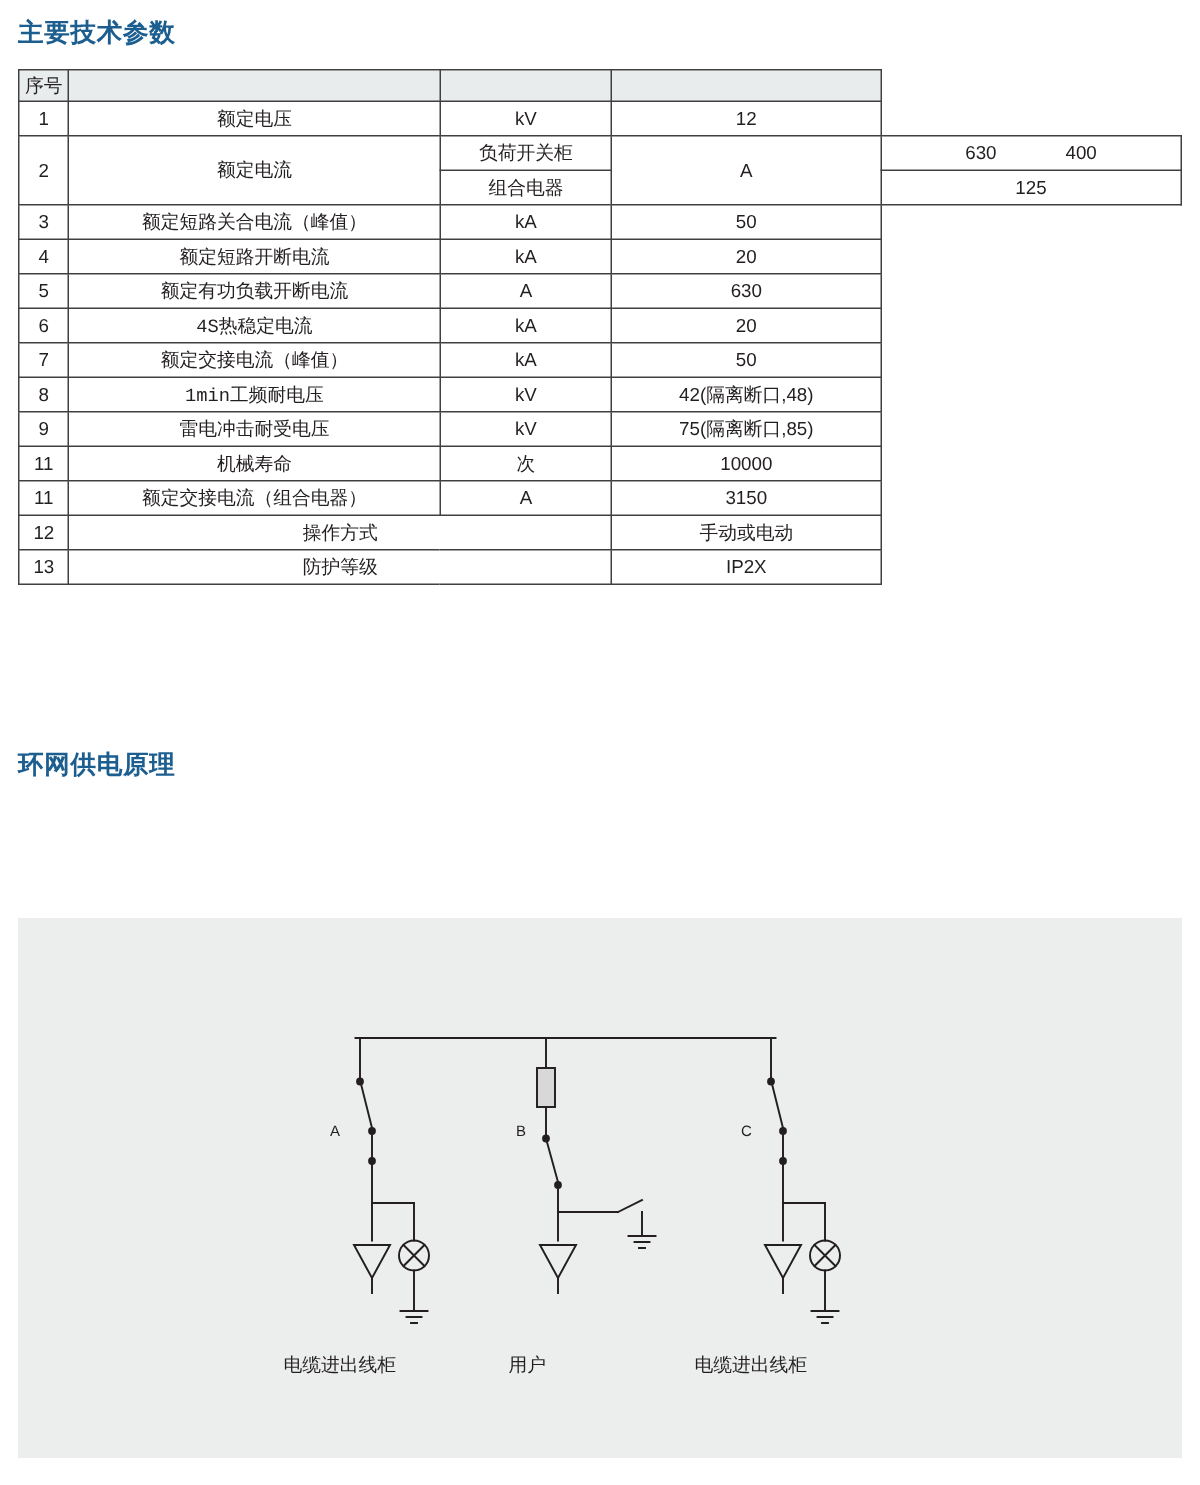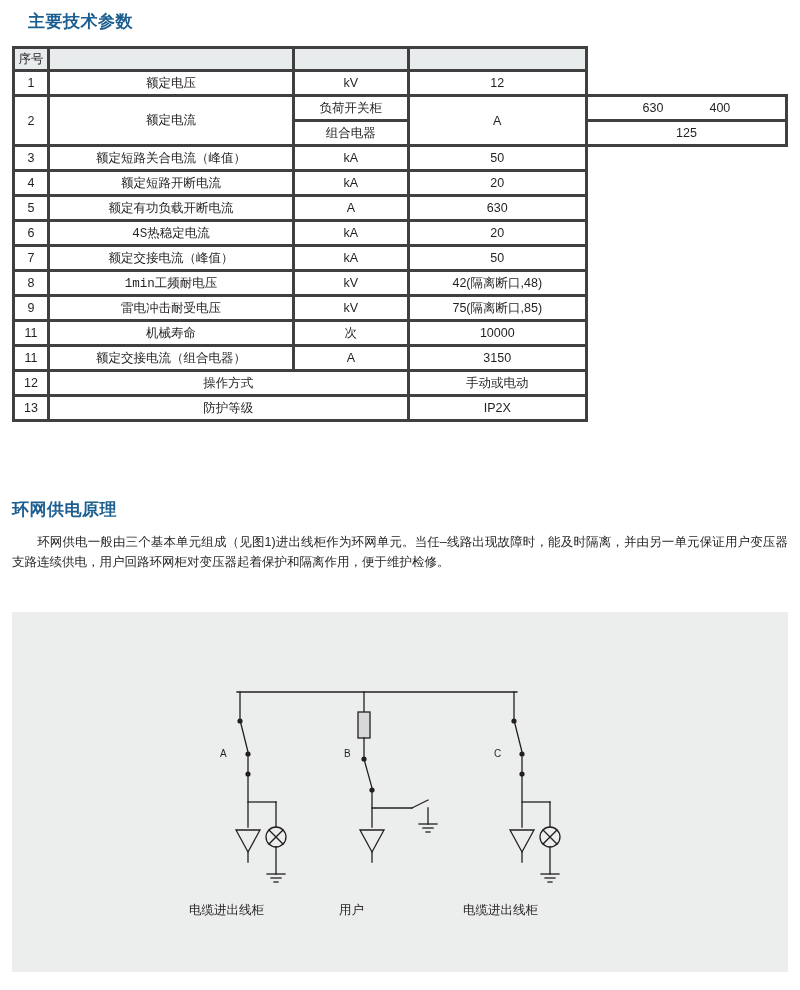--- a/index.html
+++ b/index.html
@@ -22,42 +22,42 @@
   }
   
   .section-title {
     color: #1b5e8f;
     font-size: 17px;
     font-weight: bold;
     letter-spacing: 0.5px;
   }
   #title-1 {
     position: absolute;
-    left: 28px;
+    left: 12px;
     top: 10px;
     text-align: right;
   }
   #title-2 {
     position: absolute;
     left: 12px;
     top: 498px;
     text-align: center;
   }
 
   
   .spec-table {
     position: absolute;
     left: 12px;
     top: 46px;
     width: 776px;
     border-collapse: collapse;
     font-size: 12.5px;
   }
   .spec-table td {
-    border: 3px solid #404040;
+    border: 1px solid #404040;
     height: 22px;
     padding: 0 2px;
     text-align: center;
     vertical-align: middle;
     color: #231f20;
     background: #ffffff;
   }
   .spec-table tr.head td {
     background: #e8eced;
     height: 20px;
@@ -228,21 +228,20 @@
       <tr>
         <td class="idx">13</td>
         <td class="name" colspan="2">防护等级</td>
         <td class="val">IP2X</td>
       </tr>
     </tbody>
   </table>
 
   <div id="title-2" class="section-title">环网供电原理</div>
 
-  <div id="para-1" class="para"><span class="indent"></span><span>环网供电一般由三个基本单元组成（见图1)进出线柜作为环网单元。当任–线路出现故障时，能及时隔离，并由另一单元保证用户变压器支路连续供电，用户回路环网柜对变压器起着保护和隔离作用，便于维护检修。</span></div>
 
   <div class="diagram-box">
     <svg class="diagram-svg" width="776" height="360" viewBox="0 0 776 360">
       <g stroke="#231f20" stroke-width="1.3" fill="none" stroke-linecap="square">
 
         <line x1="225" y1="80" x2="505" y2="80"></line>
 
         <line x1="228" y1="80" x2="228" y2="108"></line>
 
         <line x1="228" y1="108" x2="236" y2="140"></line>

